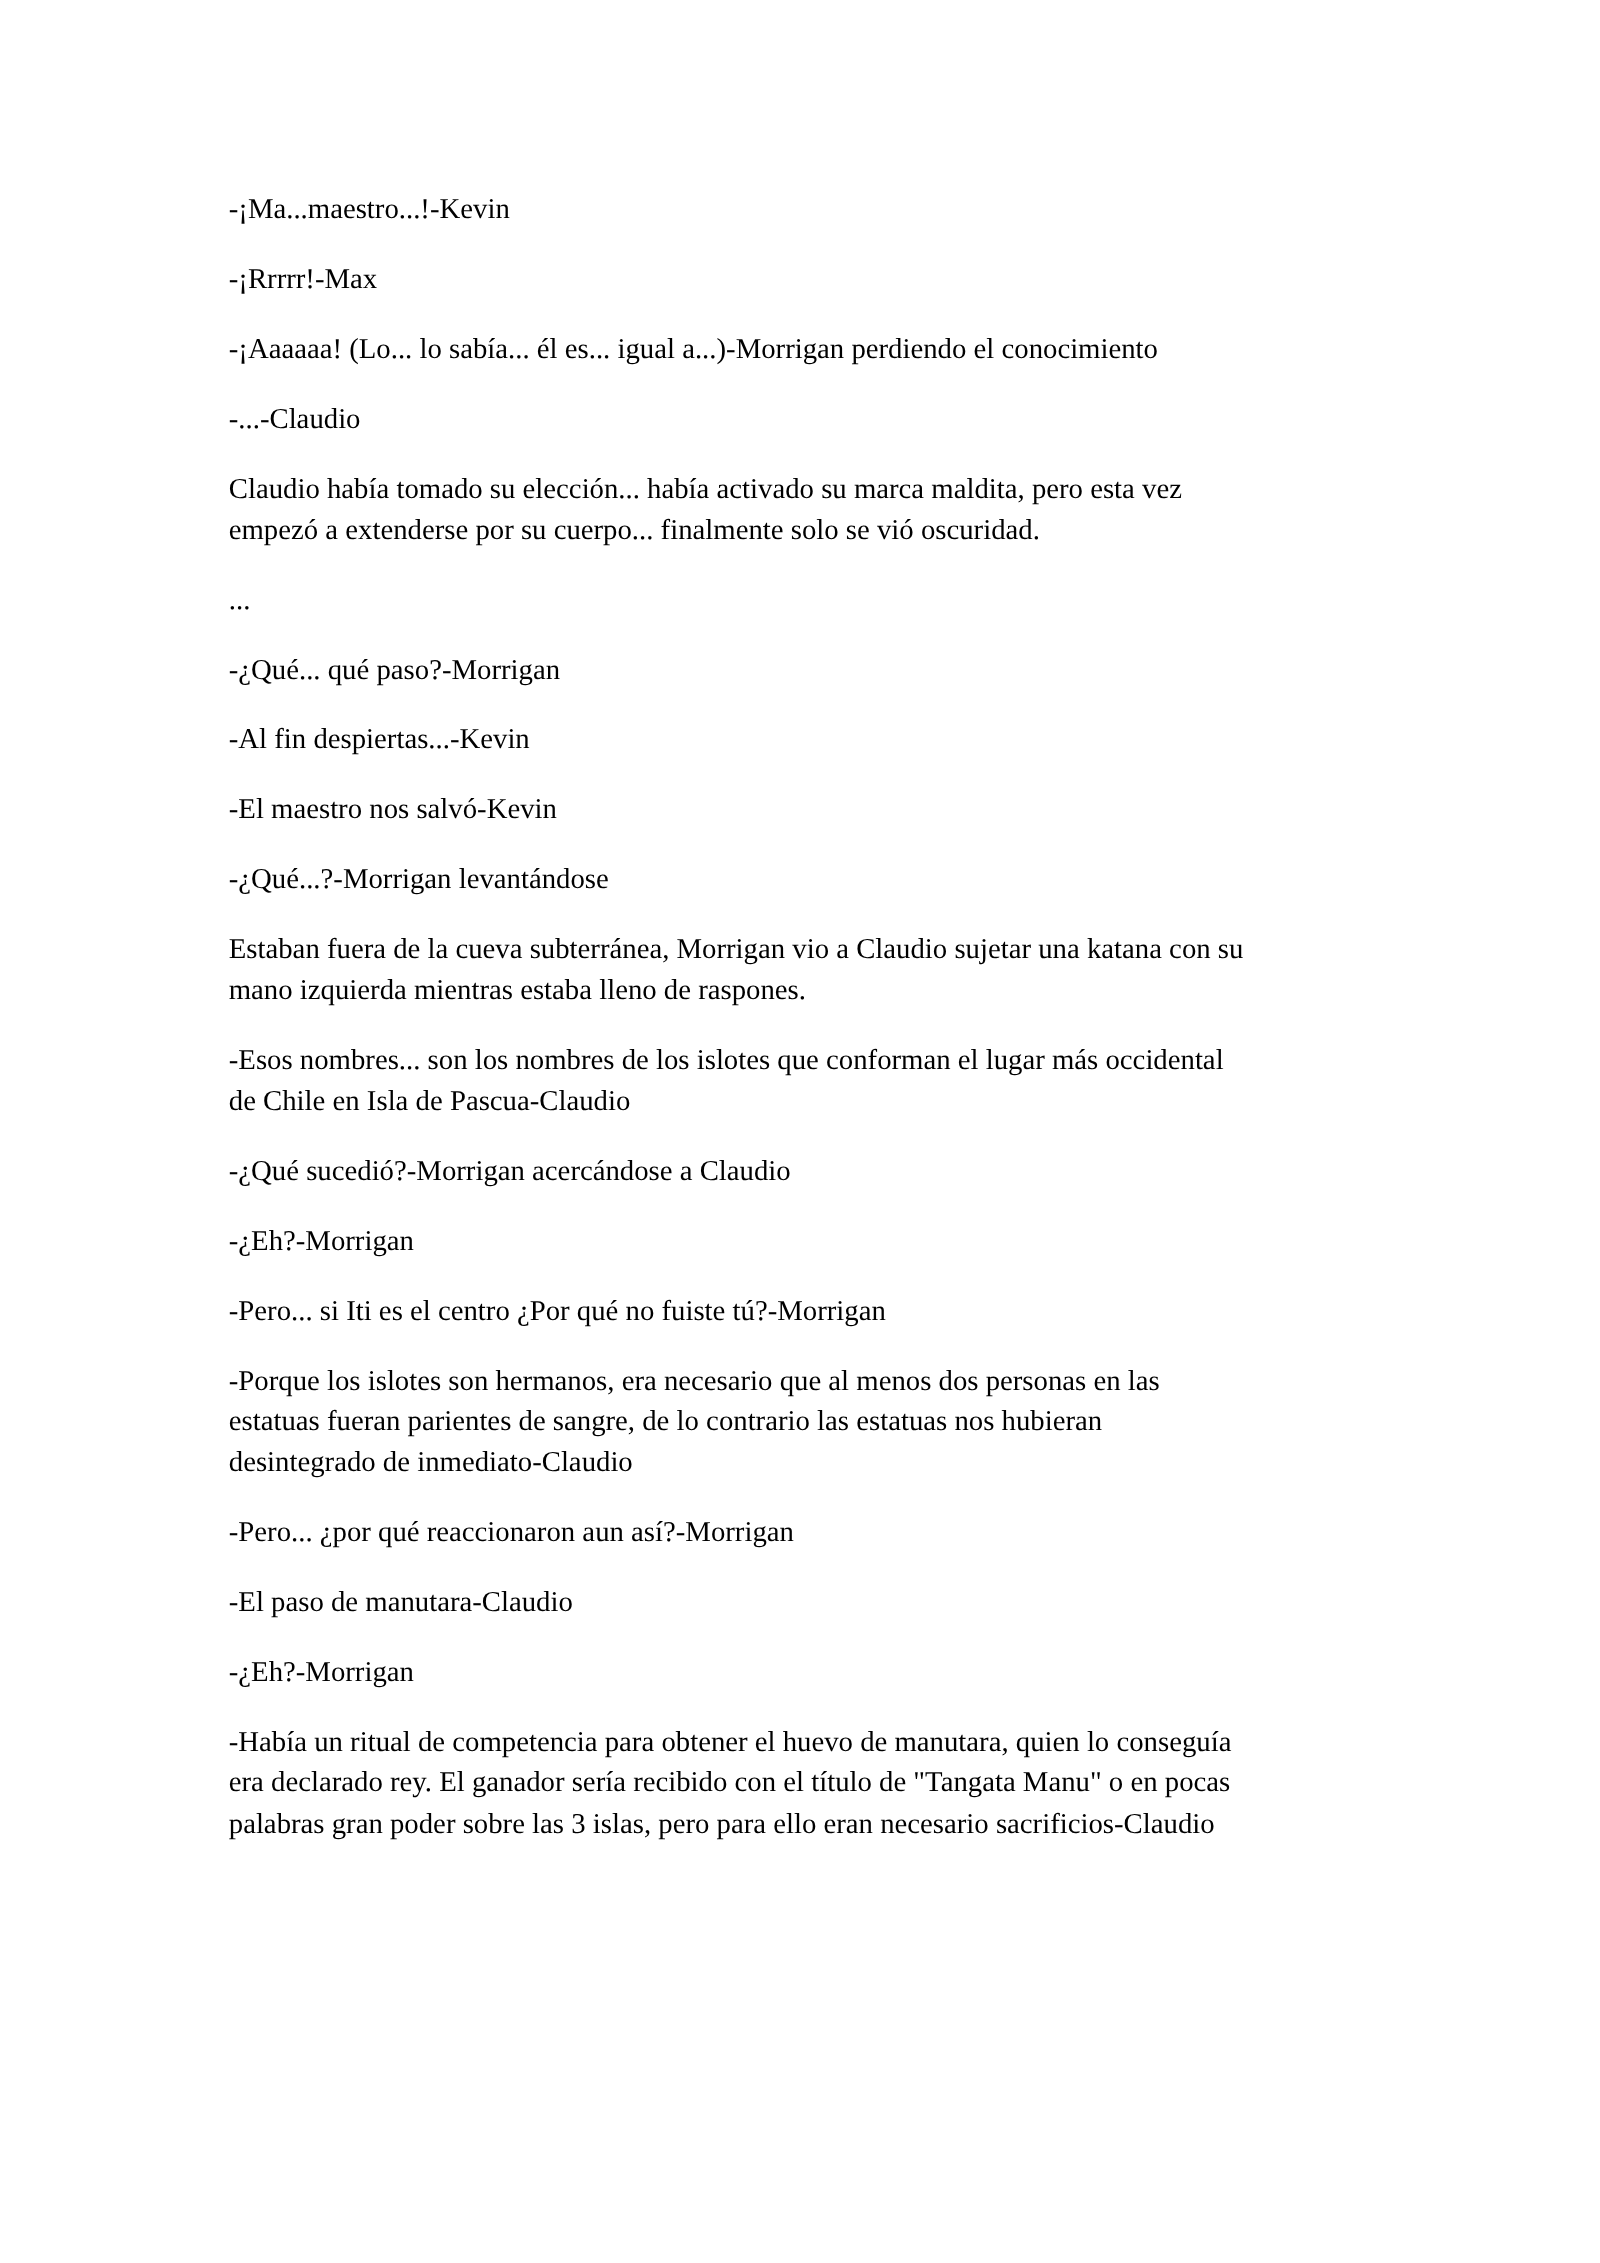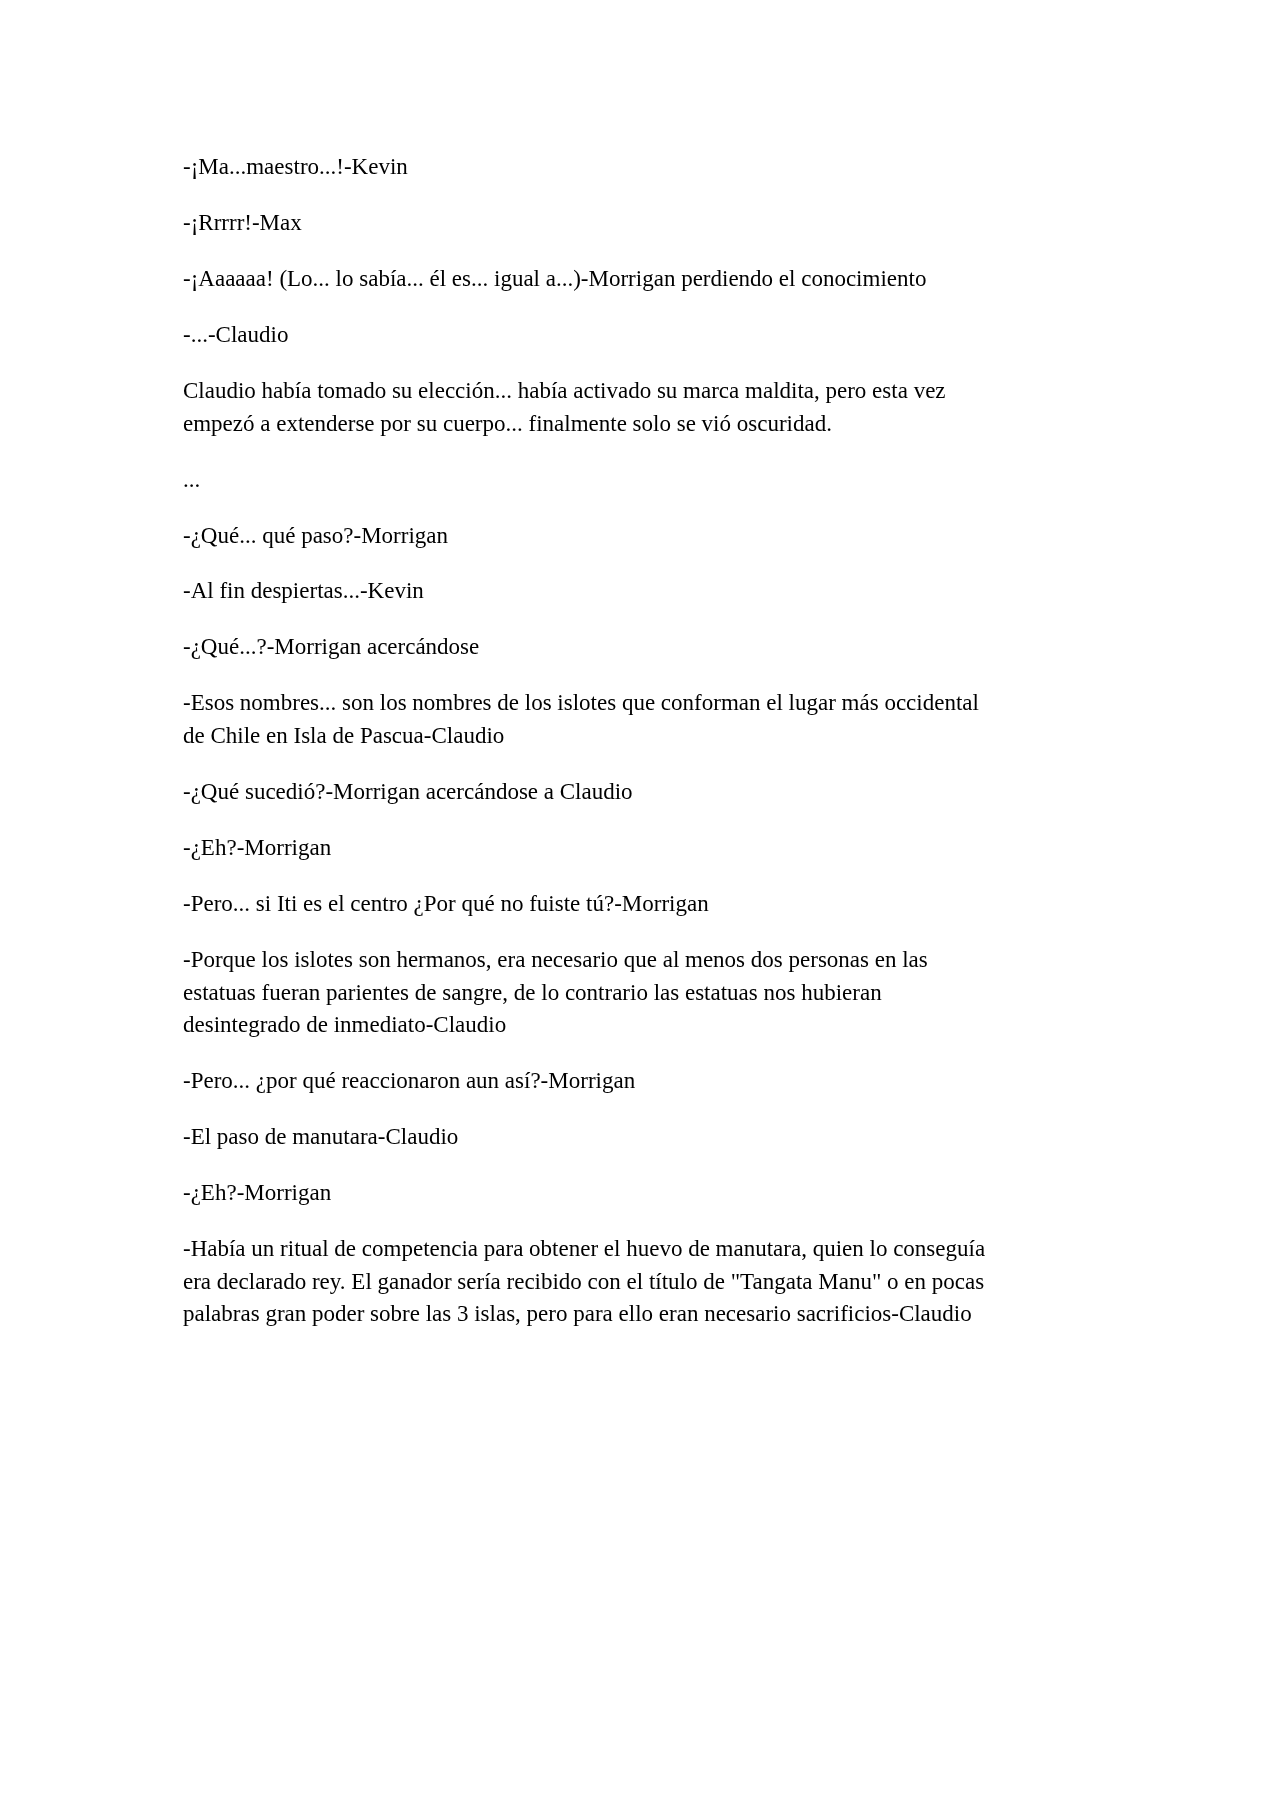--- a/index.html
+++ b/index.html
@@ -37,21 +37,23 @@
 <div class="page">
   <div class="doc">
       <p>-¡Ma...maestro...!-Kevin</p>
       <p>-¡Rrrrr!-Max</p>
       <p>-¡Aaaaaa! (Lo... lo sabía... él es... igual a...)-Morrigan perdiendo el conocimiento</p>
       <p>-...-Claudio</p>
       <p>Claudio había tomado su elección... había activado su marca maldita, pero esta vez<br>empezó a extenderse por su cuerpo... finalmente solo se vió oscuridad.</p>
       <p>...</p>
       <p>-¿Qué... qué paso?-Morrigan</p>
       <p>-Al fin despiertas...-Kevin</p>
-      <p>-¿Qué...?-Morrigan acercándose</p>
+      <p>-El maestro nos salvó-Kevin</p>
+      <p>-¿Qué...?-Morrigan levantándose</p>
+      <p>Estaban fuera de la cueva subterránea, Morrigan vio a Claudio sujetar una katana con su<br>mano izquierda mientras estaba lleno de raspones.</p>
       <p>-Esos nombres... son los nombres de los islotes que conforman el lugar más occidental<br>de Chile en Isla de Pascua-Claudio</p>
       <p>-¿Qué sucedió?-Morrigan acercándose a Claudio</p>
       <p>-¿Eh?-Morrigan</p>
       <p>-Pero... si Iti es el centro ¿Por qué no fuiste tú?-Morrigan</p>
       <p>-Porque los islotes son hermanos, era necesario que al menos dos personas en las<br>estatuas fueran parientes de sangre, de lo contrario las estatuas nos hubieran<br>desintegrado de inmediato-Claudio</p>
       <p>-Pero... ¿por qué reaccionaron aun así?-Morrigan</p>
       <p>-El paso de manutara-Claudio</p>
       <p>-¿Eh?-Morrigan</p>
       <p>-Había un ritual de competencia para obtener el huevo de manutara, quien lo conseguía<br>era declarado rey. El ganador sería recibido con el título de "Tangata Manu" o en pocas<br>palabras gran poder sobre las 3 islas, pero para ello eran necesario sacrificios-Claudio</p>
     </div>

